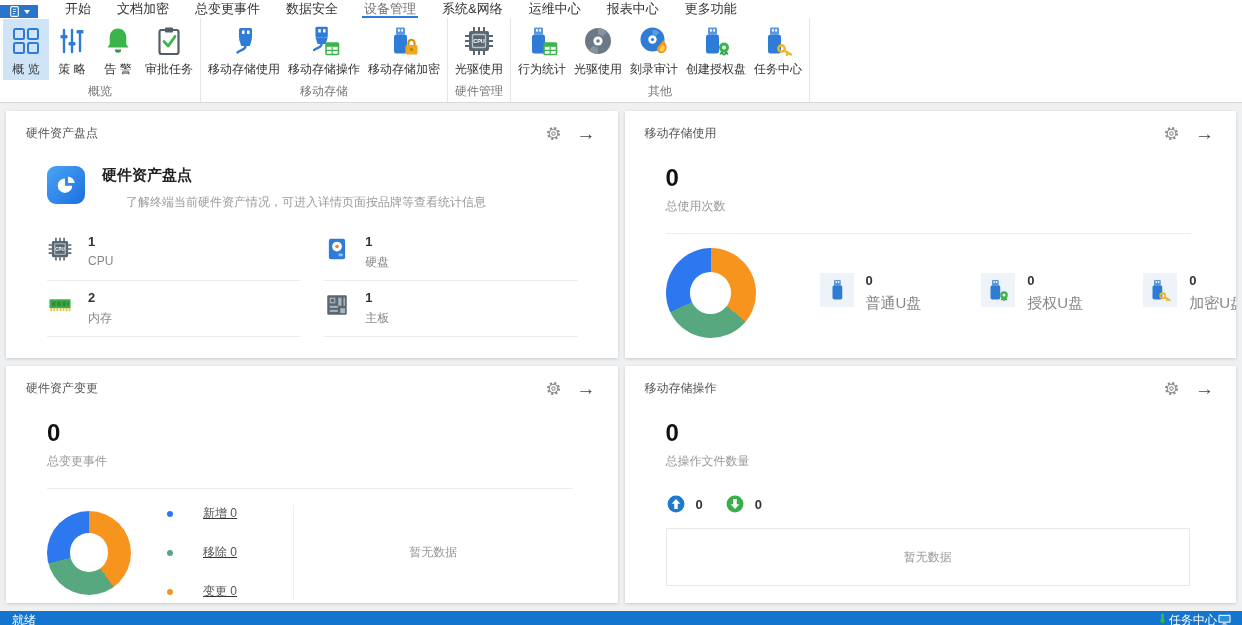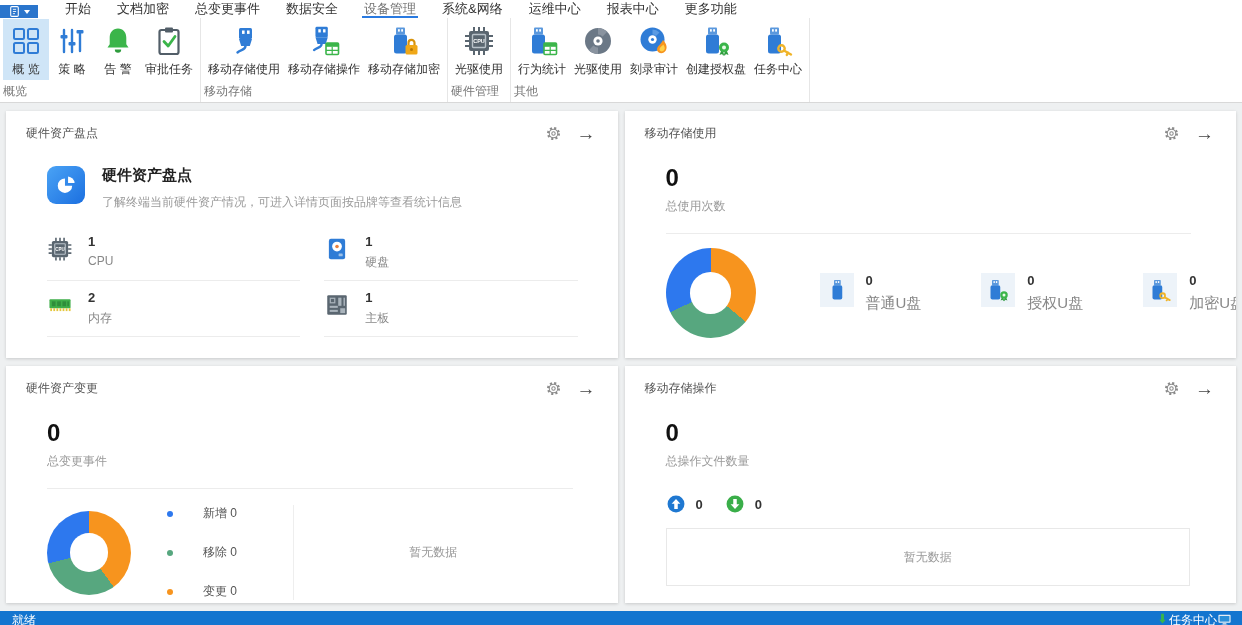--- a/index.html
+++ b/index.html
@@ -23,39 +23,39 @@
 
   
   .ribbon { height:85px; background:#fff; border-bottom:1px solid #d8d8d8; display:flex; align-items:stretch; flex:0 0 auto; }
   .ribbon-group { display:flex; flex-direction:column; border-right:1px solid #e6e6e6; padding:1px 3px 14px; }
   .rg-items { display:flex; flex:1; align-items:stretch; }
   .ritem { display:flex; flex-direction:column; align-items:center; justify-content:flex-start; padding:5px 4px 2px; min-width:46px; cursor:pointer; }
   .ritem.selected { background:#cfe5f7; }
   .ricon { width:32px; height:32px; margin-top:1px; }
   .ricon svg { width:32px; height:32px; }
   .rlabel { font-size:12px; color:#333; margin-top:4px; white-space:nowrap; }
-  .rg-label { text-align:left; font-size:12px; color:#777; padding:3px 0 5px; }
+  .rg-label { text-align:center; font-size:12px; color:#777; padding:3px 0 5px; }
 
   
   .content { flex:1; padding:8px 6px 8px; display:grid; grid-template-columns:1fr 1fr; grid-template-rows:247px 237px; gap:8px 7px; }
   .card { background:#fff; box-shadow:0 1px 3px rgba(0,0,0,.16); position:relative; overflow:hidden; }
   .card-head { display:flex; justify-content:space-between; align-items:center; padding:14px 22px 0 20px; }
   .card-title { font-size:12px; color:#555; }
   .card-actions { display:flex; align-items:center; gap:15px; }
   .icon-btn { cursor:pointer; line-height:0; }
   .icon-btn svg { width:17px; height:17px; }
   .arrow-glyph { font-size:19px; line-height:17px; color:#444; font-weight:400; cursor:pointer; }
 
   
   .hero { display:flex; margin:24px 0 0 41px; }
   .hero-icon { width:38px; height:38px; border-radius:9px; background:linear-gradient(135deg,#4aa3f5,#1b6fe0); display:flex; align-items:center; justify-content:center; }
   .hero-icon svg { width:22px; height:22px; }
   .hero-text { margin-left:17px; }
   .hero-title { font-size:15px; font-weight:bold; color:#222; }
-  .hero-desc { font-size:12px; color:#9a9a9a; margin-top:9px; }
+  .hero-desc { font-size:12px; color:#9a9a9a; margin-top:9px;margin-left:24px; }
   .hw-stats { display:grid; grid-template-columns:1fr 1fr; column-gap:24px; margin:14px 40px 0 41px; }
   .hw-stat { display:flex; gap:15px; padding:9px 0 9px; border-bottom:1px solid #ececec; }
   .hw-ico svg { width:26px; height:26px; margin-top:2px; }
   .hw-val { font-size:13px; font-weight:bold; color:#333; }
   .hw-label { font-size:12px; color:#888; margin-top:5px; }
 
   
   .big-num { font-size:24px; font-weight:bold; color:#111; margin:22px 0 0 41px; }
   .big-label { font-size:12px; color:#9a9a9a; margin:6px 0 0 41px; }
   .divider { height:1px; background:#ececec; margin:18px 45px 0 41px; }
@@ -70,21 +70,21 @@
   .usage-row { display:flex; align-items:center; margin:14px 45px 0 41px; }
   .usage-stats { display:flex; margin-left:64px; gap:60px; flex:1; }
   .us-item { display:flex; gap:12px; }
   .us-icon { width:34px; height:34px; background:#edf3f9; display:flex; align-items:center; justify-content:center; }
   .us-icon svg { width:24px; height:24px; }
   .us-val { font-size:13px; font-weight:bold; color:#333; }
   .us-label { font-size:15px; color:#888; margin-top:6px; white-space:nowrap; }
 
   
   .change-row { display:flex; align-items:center; margin:16px 45px 0 41px; }
-  .legend { margin-left:36px; display:flex; flex-direction:column; gap:22px; }
+  .legend { margin-left:36px; display:flex; flex-direction:column; gap:22px;text-decoration:underline; }
   .leg-item { display:flex; align-items:center; gap:30px; font-size:12px; color:#555; white-space:nowrap; }
   .leg-dot { width:6px; height:6px; border-radius:50%; flex:0 0 auto; }
   .v-div { width:1px; background:#eee; align-self:stretch; margin-left:56px; }
   .empty-center { flex:1; text-align:center; font-size:12px; color:#999; }
 
   
   .ops-row { display:flex; align-items:center; margin:24px 0 0 41px; }
   .op-icon { width:20px; height:20px; }
   .op-icon svg { width:20px; height:20px; }
   .op-val { font-size:13px; font-weight:bold; color:#333; margin:0 22px 0 10px; }

